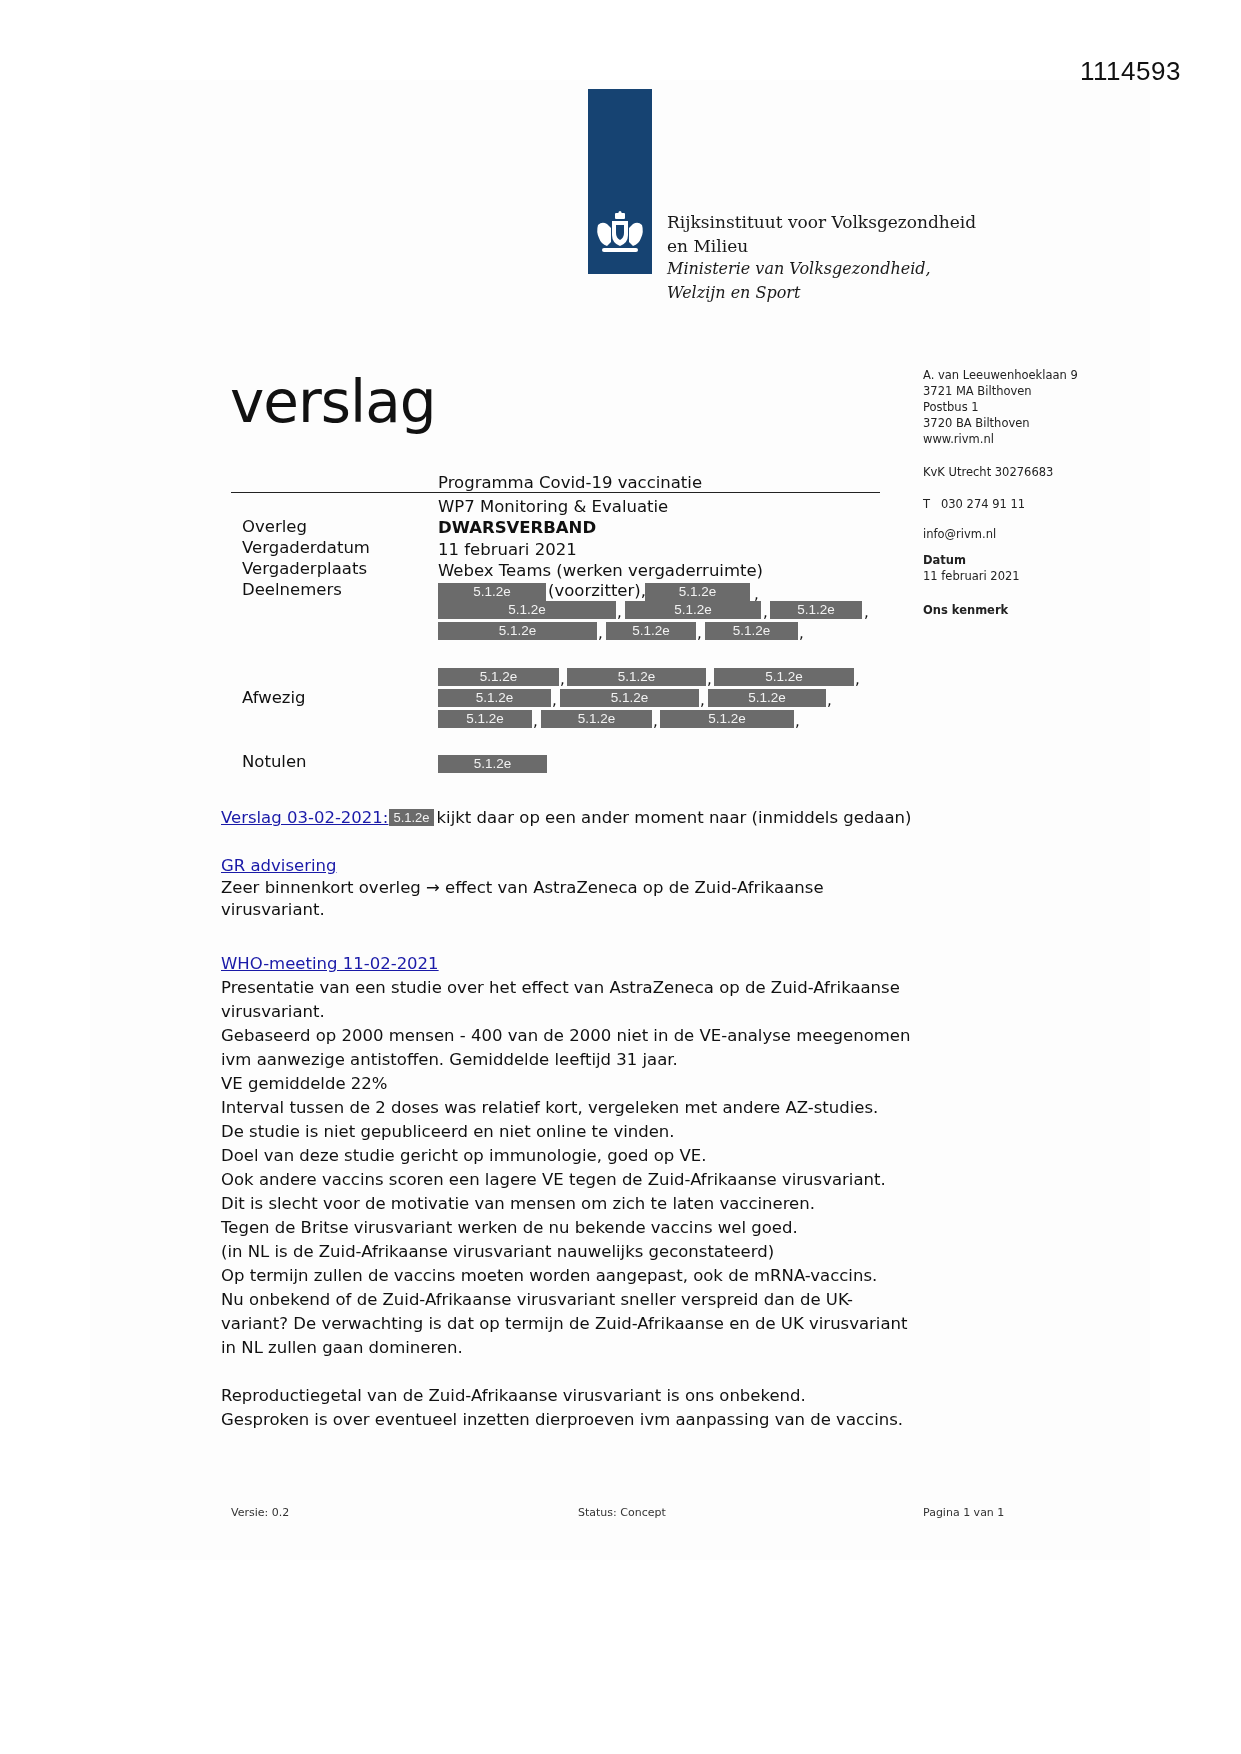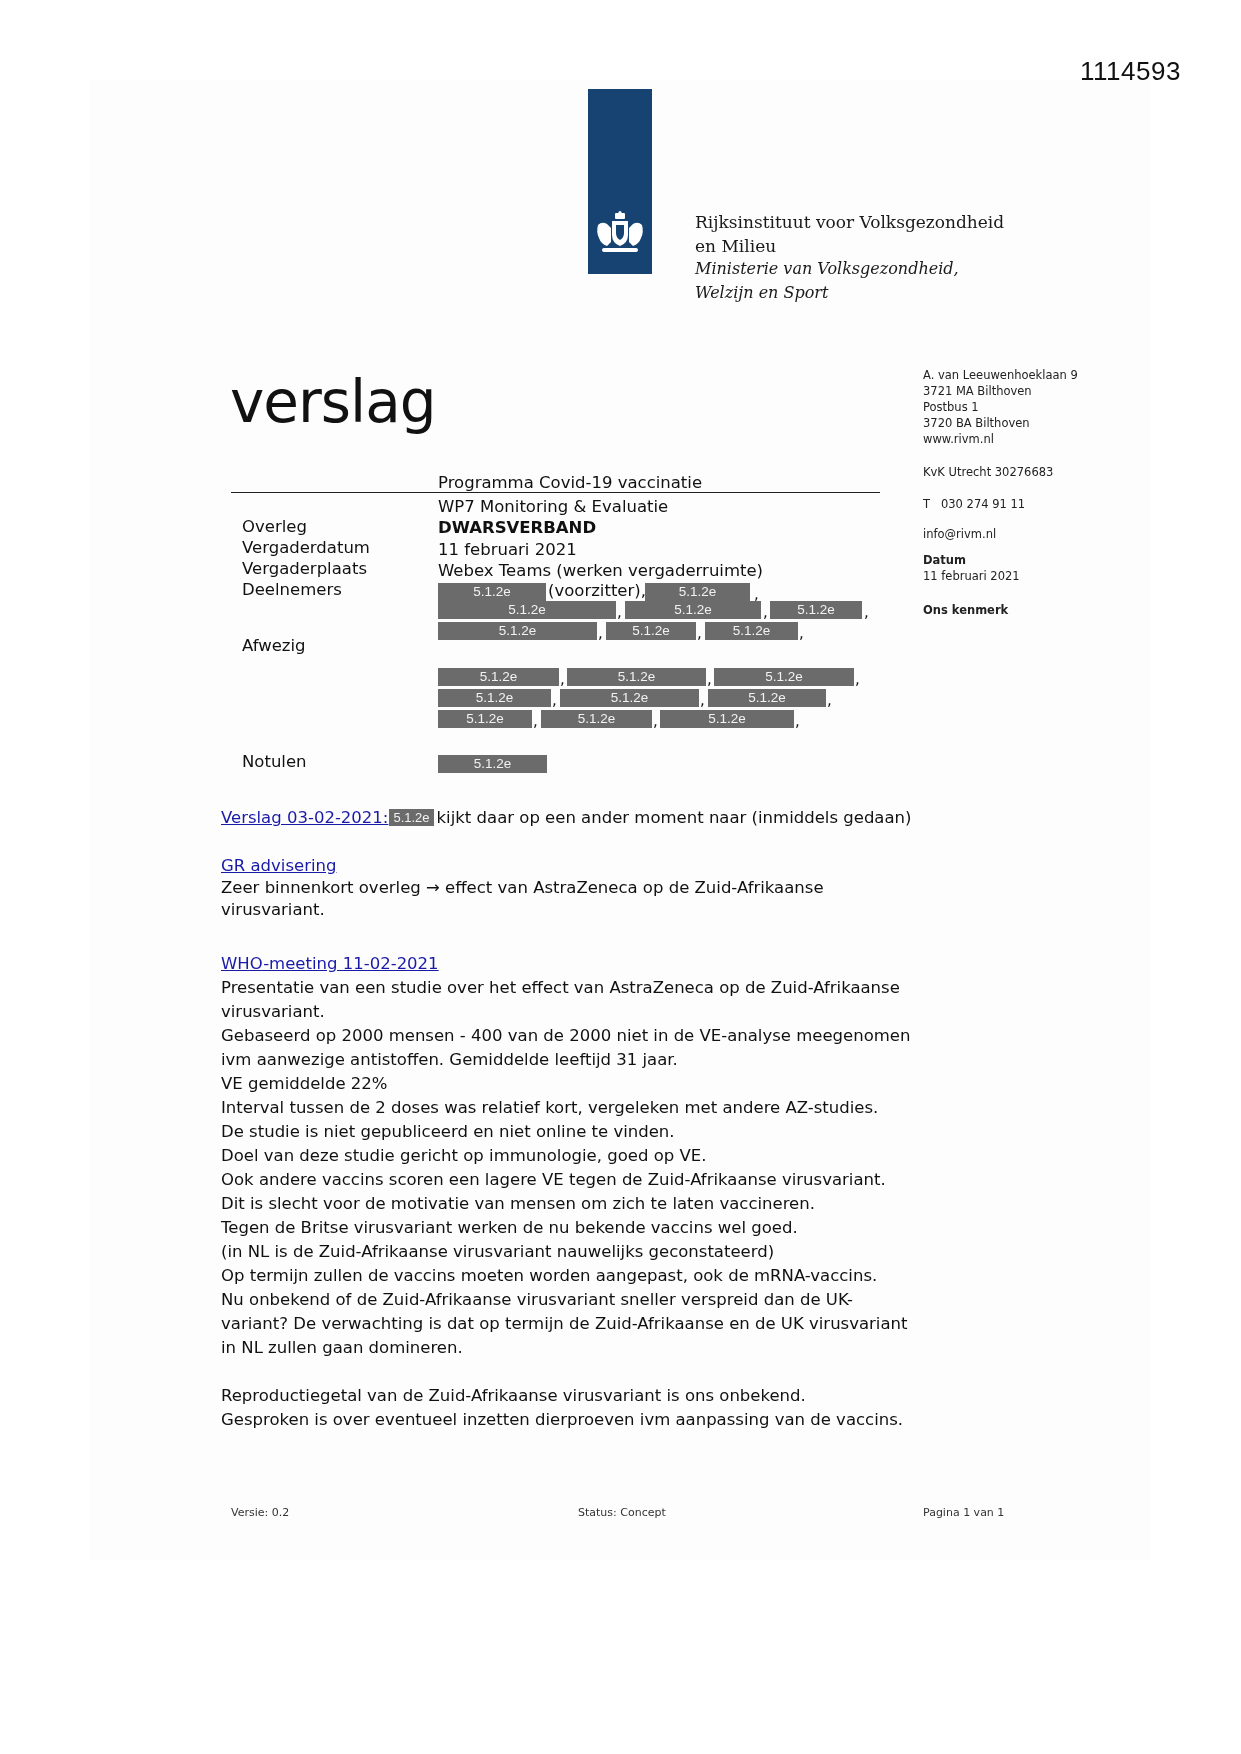--- a/index.html
+++ b/index.html
@@ -2,21 +2,21 @@
 <html><head>
 <meta charset="utf-8">
 <style>
   html, body { margin:0; padding:0; }
   body { width:1241px; height:1754px; background:#ffffff; position:relative; overflow:hidden; font-family:"Liberation Sans", sans-serif; color:#111; }
   .abs { position:absolute; }
   .page-shade { position:absolute; left:90px; top:80px; width:1060px; height:1480px; background:#fdfdfd; }
   .docnum { left:1080px; top:56px; font-size:26px; font-family:"Liberation Sans", sans-serif; letter-spacing:0.5px; color:#111; }
   .logo-bar { left:588px; top:89px; width:64px; height:185px; background:#164372; }
   .crest { left:594px; top:211px; width:52px; height:46px; }
-  .logo-text { left:667px; font-family:"DejaVu Serif", "Liberation Serif", serif; color:#1a1a1a; white-space:nowrap;margin-left:28px; }
+  .logo-text { left:667px; font-family:"DejaVu Serif", "Liberation Serif", serif; color:#1a1a1a; white-space:nowrap; }
   .logo-l1 { top:212px; font-size:17px; }
   .logo-l2 { top:236px; font-size:17px; }
   .logo-l3 { top:259px; font-size:16px; font-style:italic; }
   .logo-l4 { top:283px; font-size:16px; font-style:italic;text-align:center; }
   .title { left:230px; top:368px; font-size:58px; font-family:"DejaVu Sans", sans-serif; color:#111; letter-spacing:-1px; }
   .addr { left:923px; font-family:"DejaVu Sans", sans-serif; font-size:11.5px; color:#222; white-space:nowrap; }
   .addr-b { font-weight:bold; }
   .rule { left:231px; top:492px; width:649px; height:1px; background:#222; }
   .lbl { left:242px; font-size:16.5px; font-family:"DejaVu Sans", sans-serif; color:#111; white-space:nowrap; }
   .val { left:438px; font-size:16.5px; font-family:"DejaVu Sans", sans-serif; color:#111; white-space:nowrap; }
@@ -92,21 +92,21 @@
   <span class="comma" style="left:864px; top:603px;">,</span>
 
   <div class="red" style="left:438px; top:622px; width:159px;">5.1.2e</div>
   <span class="comma" style="left:598px; top:624px;">,</span>
   <div class="red" style="left:606px; top:622px; width:90px;">5.1.2e</div>
   <span class="comma" style="left:697px; top:624px;">,</span>
   <div class="red" style="left:705px; top:622px; width:93px;">5.1.2e</div>
   <span class="comma" style="left:799px; top:624px;">,</span>
 </div>
 
-<div class="abs lbl" style="top:636px">Afwezig</div>
+<div class="abs lbl" style="top:688px">Afwezig</div>
 <div>
   <div class="red" style="left:438px; top:668px; width:121px;">5.1.2e</div>
   <span class="comma" style="left:560px; top:670px;">,</span>
   <div class="red" style="left:567px; top:668px; width:139px;">5.1.2e</div>
   <span class="comma" style="left:707px; top:670px;">,</span>
   <div class="red" style="left:714px; top:668px; width:140px;">5.1.2e</div>
   <span class="comma" style="left:855px; top:670px;">,</span>
 
   <div class="red" style="left:438px; top:689px; width:113px;">5.1.2e</div>
   <span class="comma" style="left:552px; top:691px;">,</span>

